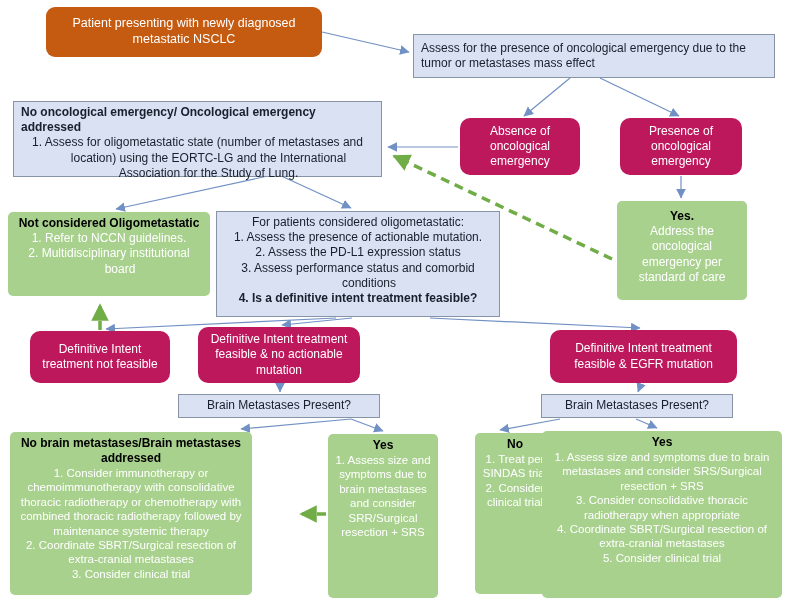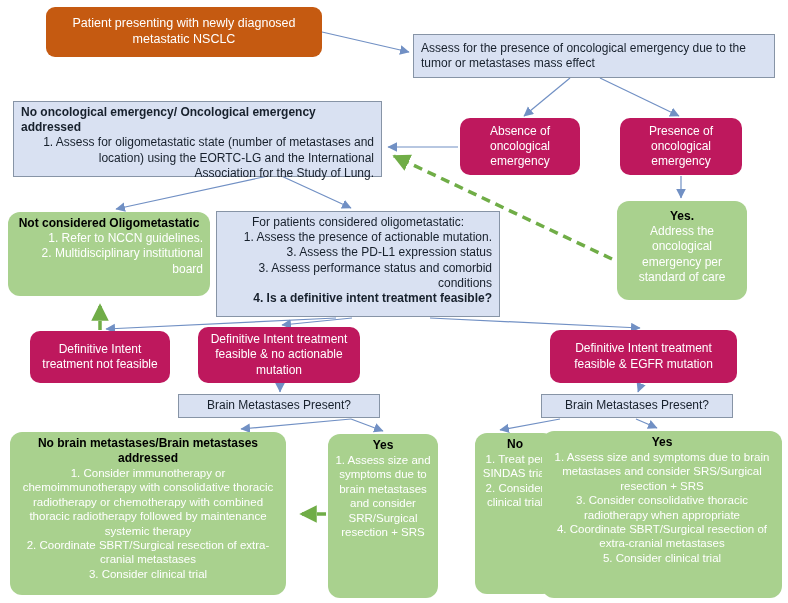--- a/index.html
+++ b/index.html
@@ -20,27 +20,27 @@
     display:flex;align-items:center;justify-content:center;text-align:center;
     padding:4px 8px;
   }
   .blue{
     background:#D9E1F2;color:#17202c;border:1px solid #8794a6;
     padding:3px 7px;
   }
   .blue.vcenter{display:flex;align-items:center;}
   .blue.ccenter{display:flex;align-items:center;justify-content:center;text-align:center;}
   .green{
-    background:#A9D18E;color:#ffffff;border-radius:12px;
+    background:#A9D18E;color:#ffffff;border-radius:5px;
     padding:4px 7px;text-align:center;
   }
   .title{font-weight:bold;}
   .green .title{color:#000000;}
   .tcenter{text-align:center;}
-  .hang{text-align:right;padding-left:22px;text-indent:-22px;}
+  .hang{text-align:center;padding-left:22px;text-indent:-22px;}
   .bold{font-weight:bold;}
   .small{font-size:11.5px;line-height:1.25;}
 </style>
 </head>
 <body>
 
 <div class="canvas">
 
   <svg class="arrows" viewBox="0 0 788 603">
     <defs>
@@ -96,36 +96,36 @@
 
   <div class="box green" style="left:8px;top:212px;width:202px;height:84px;">
     <div class="title tcenter">Not considered Oligometastatic</div>
     <div class="hang">1. Refer to NCCN guidelines.</div>
     <div class="hang">2. Multidisciplinary institutional board</div>
   </div>
 
   <div class="box blue" style="left:216px;top:211px;width:284px;height:106px;">
     <div class="tcenter">For patients considered oligometastatic:</div>
     <div class="hang">1. Assess the presence of actionable mutation.</div>
-    <div class="hang">3. Assess the PD-L1 expression status</div>
+    <div class="hang">2. Assess the PD-L1 expression status</div>
     <div class="hang">3. Assess performance status and comorbid conditions</div>
     <div class="hang bold">4. Is a definitive intent treatment feasible?</div>
   </div>
 
   <div class="box orange" style="left:30px;top:331px;width:140px;height:52px;">Definitive Intent treatment not feasible</div>
 
   <div class="box orange" style="left:198px;top:327px;width:162px;height:56px;">Definitive Intent treatment feasible &amp; no actionable mutation</div>
 
   <div class="box orange" style="left:550px;top:330px;width:187px;height:53px;">Definitive Intent treatment feasible &amp; EGFR mutation</div>
 
   <div class="box blue ccenter" style="left:178px;top:394px;width:202px;height:24px;">Brain Metastases Present?</div>
 
   <div class="box blue ccenter" style="left:541px;top:394px;width:192px;height:24px;">Brain Metastases Present?</div>
 
-  <div class="box green small" style="left:10px;top:432px;width:276px;height:163px;">
+  <div class="box green small" style="left:10px;top:432px;width:242px;height:163px;">
     <div class="title" style="font-size:12px;">No brain metastases/Brain metastases addressed</div>
     <div>1. Consider immunotherapy or chemoimmunotherapy with consolidative thoracic radiotherapy or chemotherapy with combined thoracic radiotherapy followed by maintenance systemic therapy</div>
     <div>2. Coordinate SBRT/Surgical resection of extra-cranial metastases</div>
     <div>3. Consider clinical trial</div>
   </div>
 
   <div class="box green small" style="left:328px;top:434px;width:110px;height:164px;">
     <div class="title" style="font-size:12px;">Yes</div>
     <div>1. Assess size and symptoms due to brain metastases and consider SRR/Surgical resection + SRS</div>
   </div>

